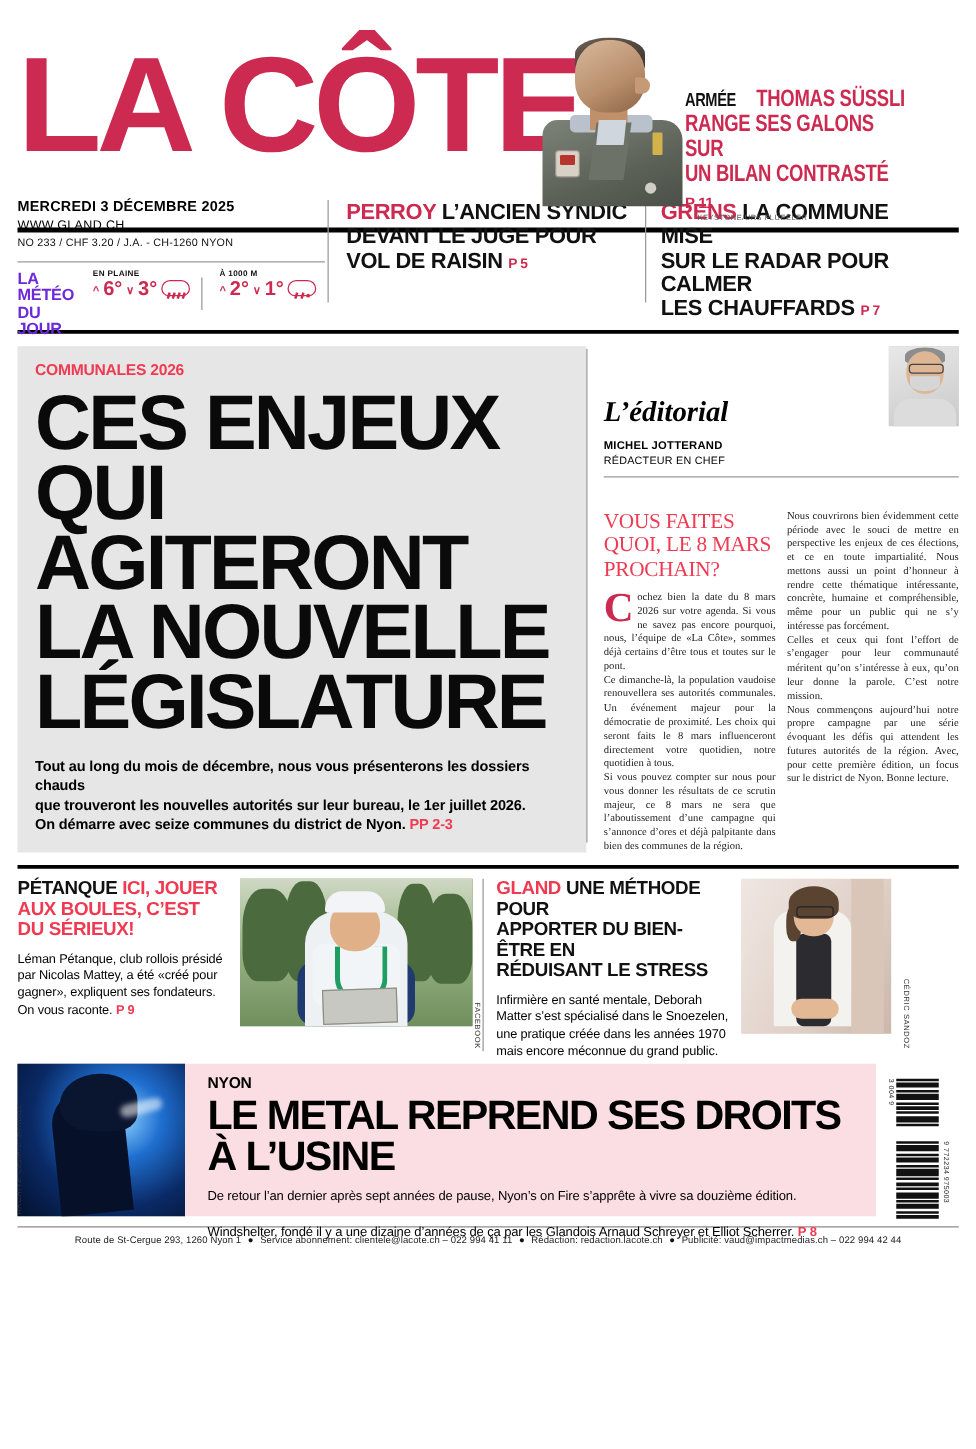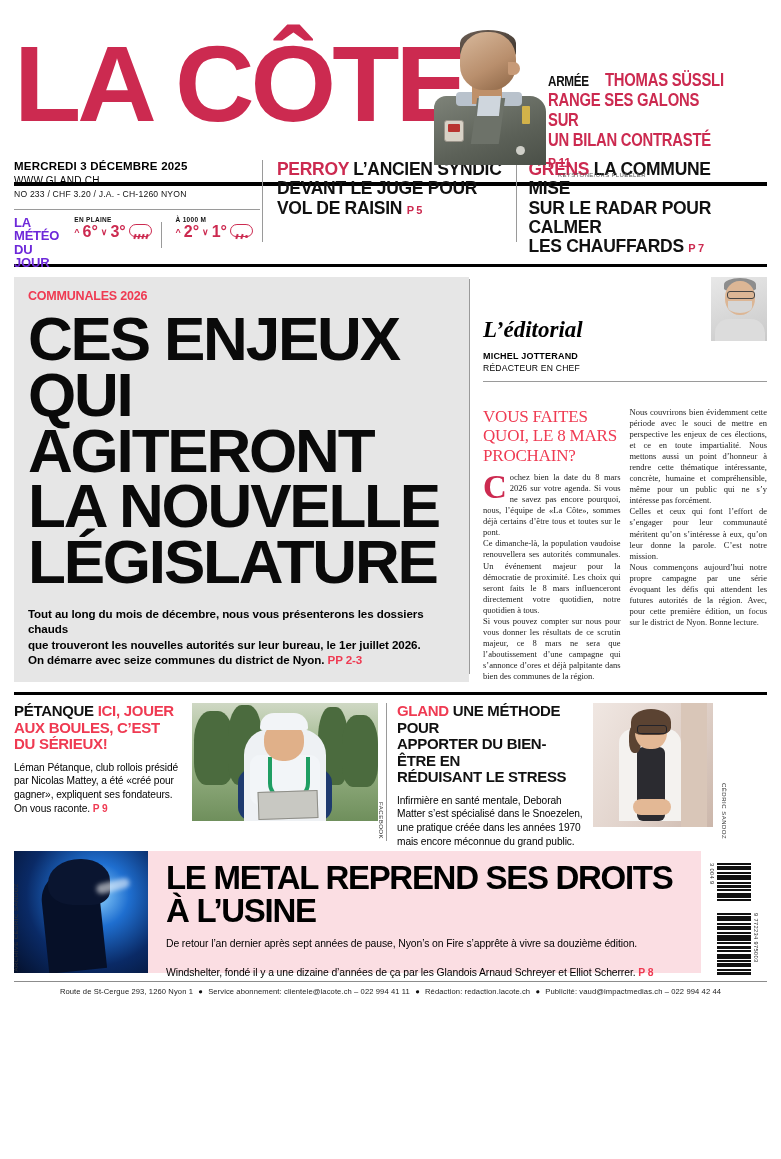--- a/index.html
+++ b/index.html
@@ -389,20 +389,21 @@
 
   <div class="banner">
     <div class="bn-img">
       <div class="glow"></div>
         <div class="sil"></div>
         <div class="hair"></div>
         <div class="flare"></div>
       <div class="bn-cred">ARCHIVE CÉDRIC SANDOZ</div>
     </div>
     <div class="bn-body">
+      <div class="bn-kicker">NYON</div>
       <div class="bn-title">LE METAL REPREND SES DROITS À L’USINE</div>
       <div class="bn-text">
         <span>De retour l’an dernier après sept années de pause, Nyon’s on Fire s’apprête à vivre sa douzième édition.</span><br>
         <br>
         <span>Windshelter, fondé il y a une dizaine d’années de ça par les Glandois Arnaud Schreyer et Elliot Scherrer.</span>
         <span class="pg">P 8</span>
       </div>
     </div>
     <div class="barcode">
       <div class="bc-small">

